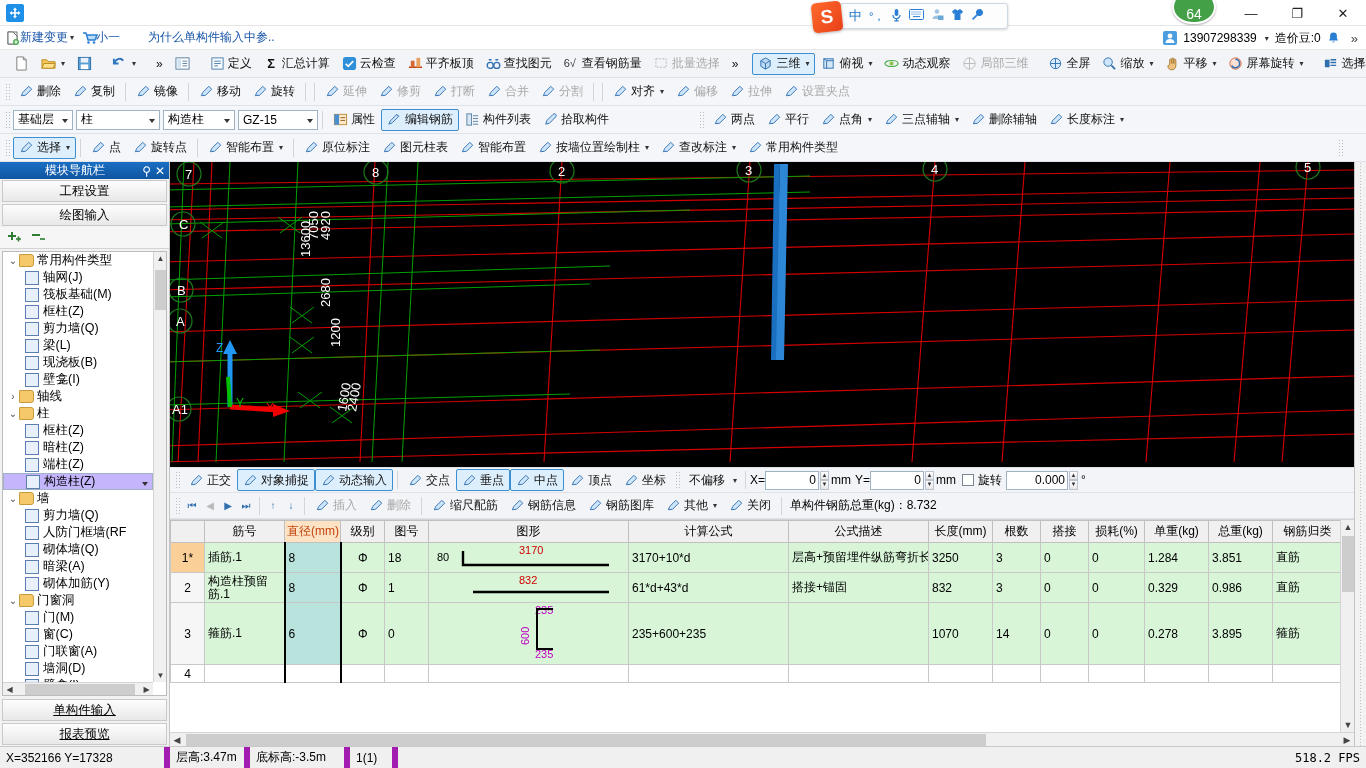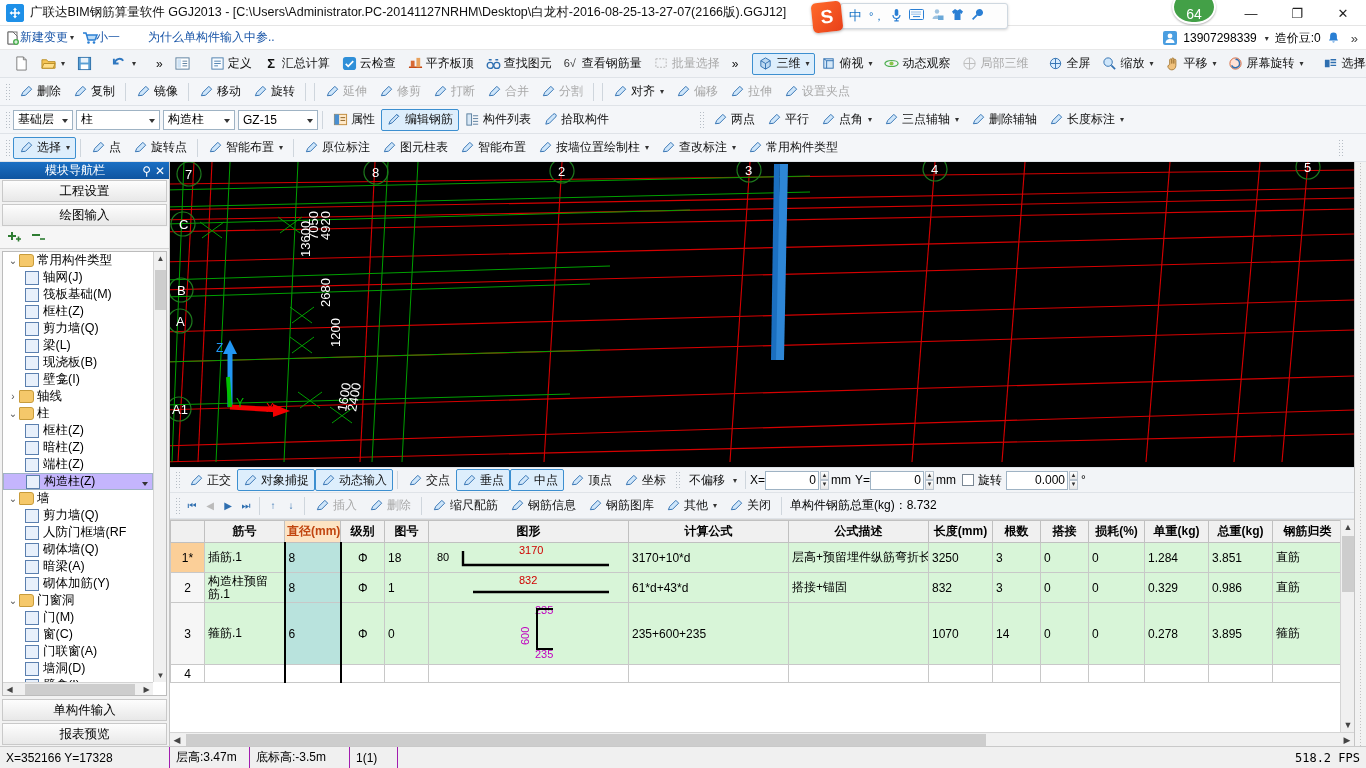--- a/index.html
+++ b/index.html
@@ -159,21 +159,21 @@
   }
   .navbtn { width:18px;height:18px; font-size:10px; display:flex;align-items:center;justify-content:center;
     color:#2f6fb0; }
   .navbtn.dim { color:#bbb; }
 
   
   .tablewrap { flex:1; background:#fff; position:relative; overflow:hidden;
     border-top:1px solid #d4d4d4;}
   table.rebar { border-collapse:collapse; width:100%; font-size:12px; table-layout:fixed; }
   table.rebar th {
-    background:#f0f0f0; border:1px solid #c0c0c0; height:22px; font-weight:bold;
+    background:#f0f0f0; border:1px solid #c0c0c0; height:22px; font-weight:normal;
     font-size:12px; padding:0 2px; white-space:nowrap;
   }
   table.rebar th.hl { background:#fde3c3; color:#c1450f; }
   table.rebar td {
     border:1px solid #c8c8c8; background:#d8f5d8; padding:1px 3px; font-size:12px;
     vertical-align:middle; white-space:nowrap; overflow:hidden;
   }
   table.rebar td.idx { background:#f6f6f6; text-align:center; }
   table.rebar tr.r1 td.idx { background:#fbcf98; }
   table.rebar td.dia { background:#b9e3dd; border-left:2px solid #000; border-right:2px solid #000;}
@@ -187,44 +187,43 @@
   .tbl-hscroll .ar { position:absolute; top:0; width:14px;height:14px;text-align:center;line-height:14px;font-size:9px;color:#444;}
 
   
   .rightstrip { width:12px; background:#f2f2f2; border-left:1px solid #c5c5c5;
     background-image:radial-gradient(#c2c2c2 40%, transparent 41%); background-size:3px 3px;
     background-repeat:repeat-y; background-position:center 60px; }
 
   
   .lp-bottom-tab {
     height:22px; background:linear-gradient(#fdfdfd,#e8e8e8); border:1px solid #c9c9c9;
-    margin:1px 2px; font-size:12.5px; display:flex;align-items:center;justify-content:center;
+    margin:1px 2px; font-size:12.5px; display:flex;align-items:center;justify-content:center;text-decoration:underline;
   }
 
   
   .statusbar {
     height:22px; background:#f0f0f0; border-top:1px solid #c9c9c9; display:flex;
     align-items:stretch; font-size:12px;
   }
-  .sb-cell { border-right:1px solid #a21caf; padding:0 6px; display:flex; align-items:center; white-space:nowrap;}
+  .sb-cell { border-right:6px solid #a21caf; padding:0 6px; display:flex; align-items:center; white-space:nowrap;}
   .sb-grow { flex:1;margin-top:46px; }
 </style>
 </head>
 <body>
 
 <div class="app">
 
   <div class="titlebar">
     <div class="app-logo">
       <svg width="18" height="18" viewBox="0 0 18 18">
           <rect width="18" height="18" rx="3" fill="#1e90e8"></rect>
           <path d="M9 3.5 L11 6 H9.8 V8.2 H12 V7 L14.5 9 L12 11 V9.8 H9.8 V12 H11 L9 14.5 L7 12 H8.2 V9.8 H6 V11 L3.5 9 L6 7 V8.2 H8.2 V6 H7 Z" fill="#fff"></path>
         </svg>
     </div>
-    <div class="title-text">广联达BIM钢筋算量软件 GGJ2013 - [C:\Users\Administrator.PC-20141127NRHM\Desktop\白龙村-2016-08-25-13-27-07(2166版).GGJ12]</div>
     <div class="green-badge">64</div>
     <div class="win-buttons">
       <div class="win-btn">—</div>
       <div class="win-btn">❐</div>
       <div class="win-btn close">✕</div>
     </div>
   </div>
 
   <div class="menubar">
 

